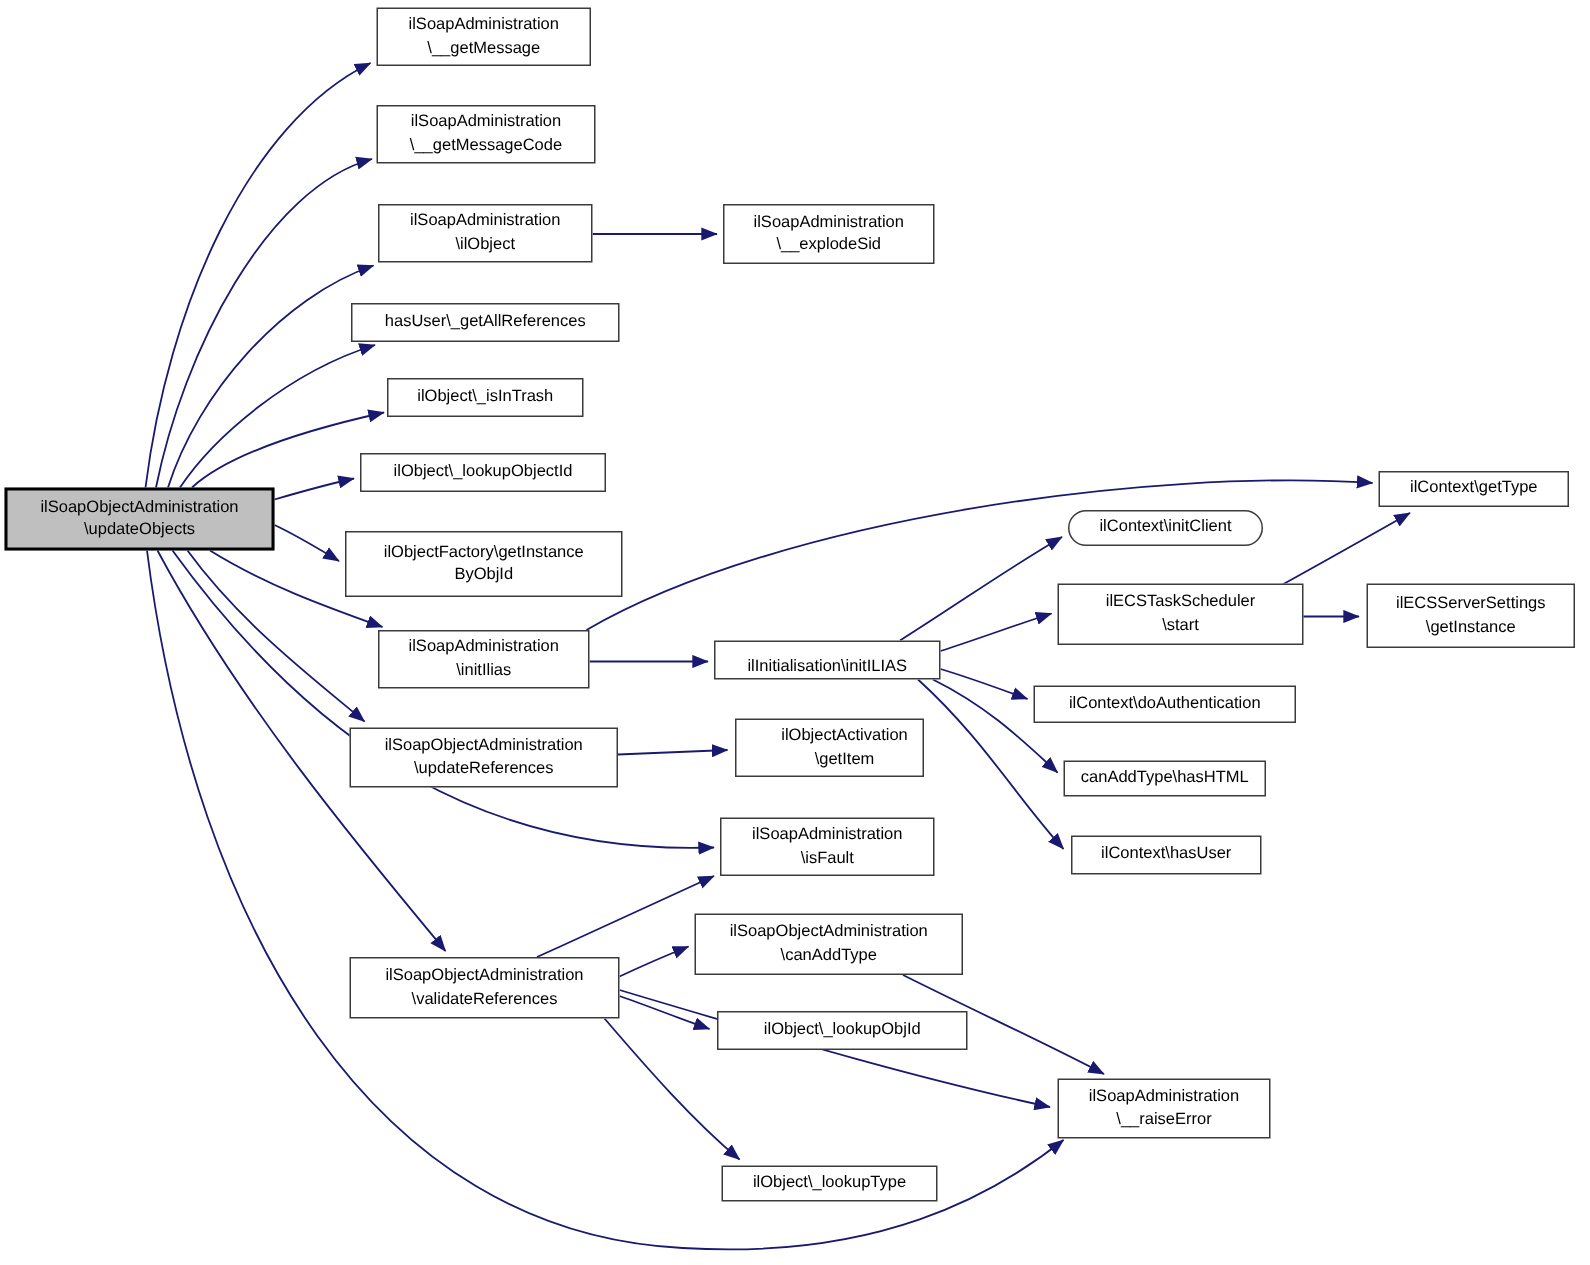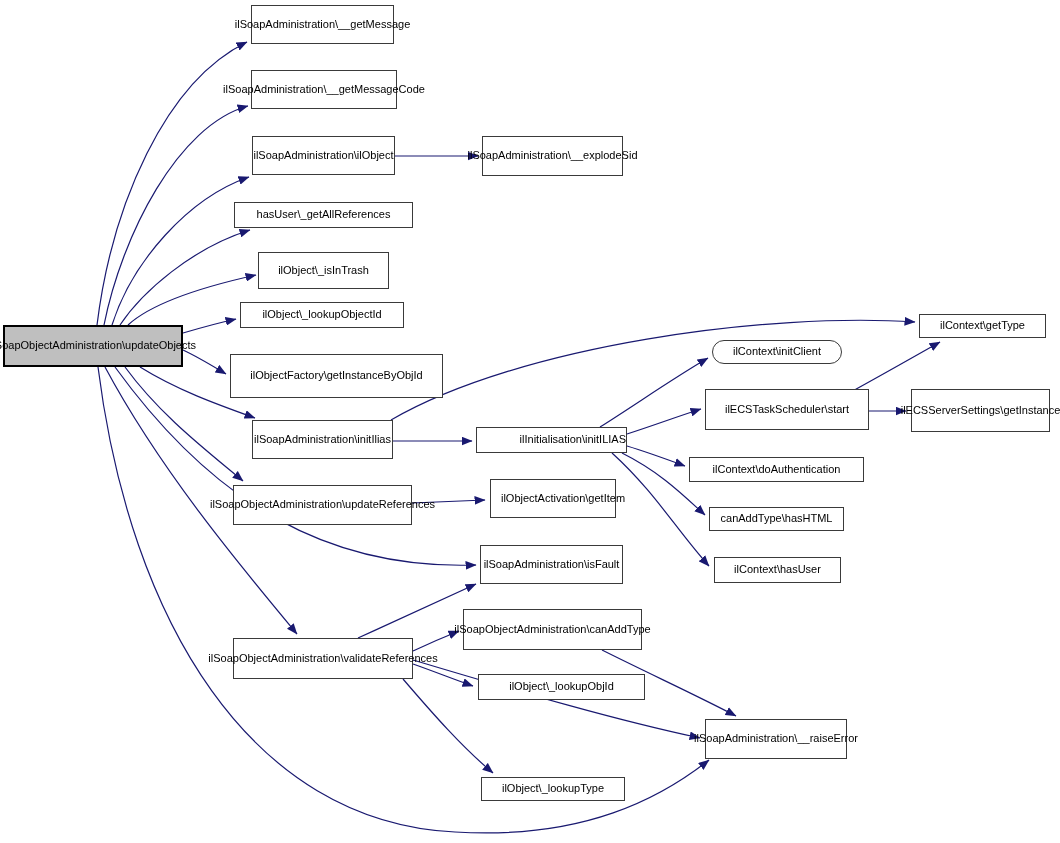--- a/index.html
+++ b/index.html
@@ -23,20 +23,21 @@
   .edge {
     fill: none;
     stroke-width: 1.2px;
   }
   .node {
     position: absolute;
     box-sizing: border-box;
     background: #ffffff;
     border: 1px solid #3a3a3a;
     display: flex;
+    flex-direction: column;
     align-items: center;
     justify-content: center;
     text-align: center;
     font-size: 11px;
     line-height: 1.4;
     color: #000000;
     cursor: pointer;
     white-space: nowrap;
   }
   .node.root {
@@ -104,27 +105,27 @@
         <span>ilSoapAdministration</span>
         <span>\ilObject</span>
       </div>
       <div class="node" style="left: 482px; top: 136px; width: 141px; height: 40px;">
         <span>ilSoapAdministration</span>
         <span>\__explodeSid</span>
       </div>
       <div class="node" style="left: 234px; top: 202px; width: 179px; height: 26px;">
         <span>hasUser\_getAllReferences</span>
       </div>
-      <div class="node" style="left: 258px; top: 252px; width: 131px; height: 37px;">
+      <div class="node" style="left: 258px; top: 252px; width: 131px; height: 26px;">
         <span>ilObject\_isInTrash</span>
       </div>
       <div class="node" style="left: 240px; top: 302px; width: 164px; height: 26px;">
         <span>ilObject\_lookupObjectId</span>
       </div>
-      <div class="node" style="left: 230px; top: 354px; width: 213px; height: 44px;">
+      <div class="node" style="left: 230px; top: 354px; width: 185px; height: 44px;">
         <span>ilObjectFactory\getInstance</span>
         <span>ByObjId</span>
       </div>
       <div class="node" style="left: 252px; top: 420px; width: 141px; height: 39px;">
         <span>ilSoapAdministration</span>
         <span>\initIlias</span>
       </div>
       <div class="node" style="left: 233px; top: 485px; width: 179px; height: 40px;">
         <span>ilSoapObjectAdministration</span>
         <span>\updateReferences</span>

